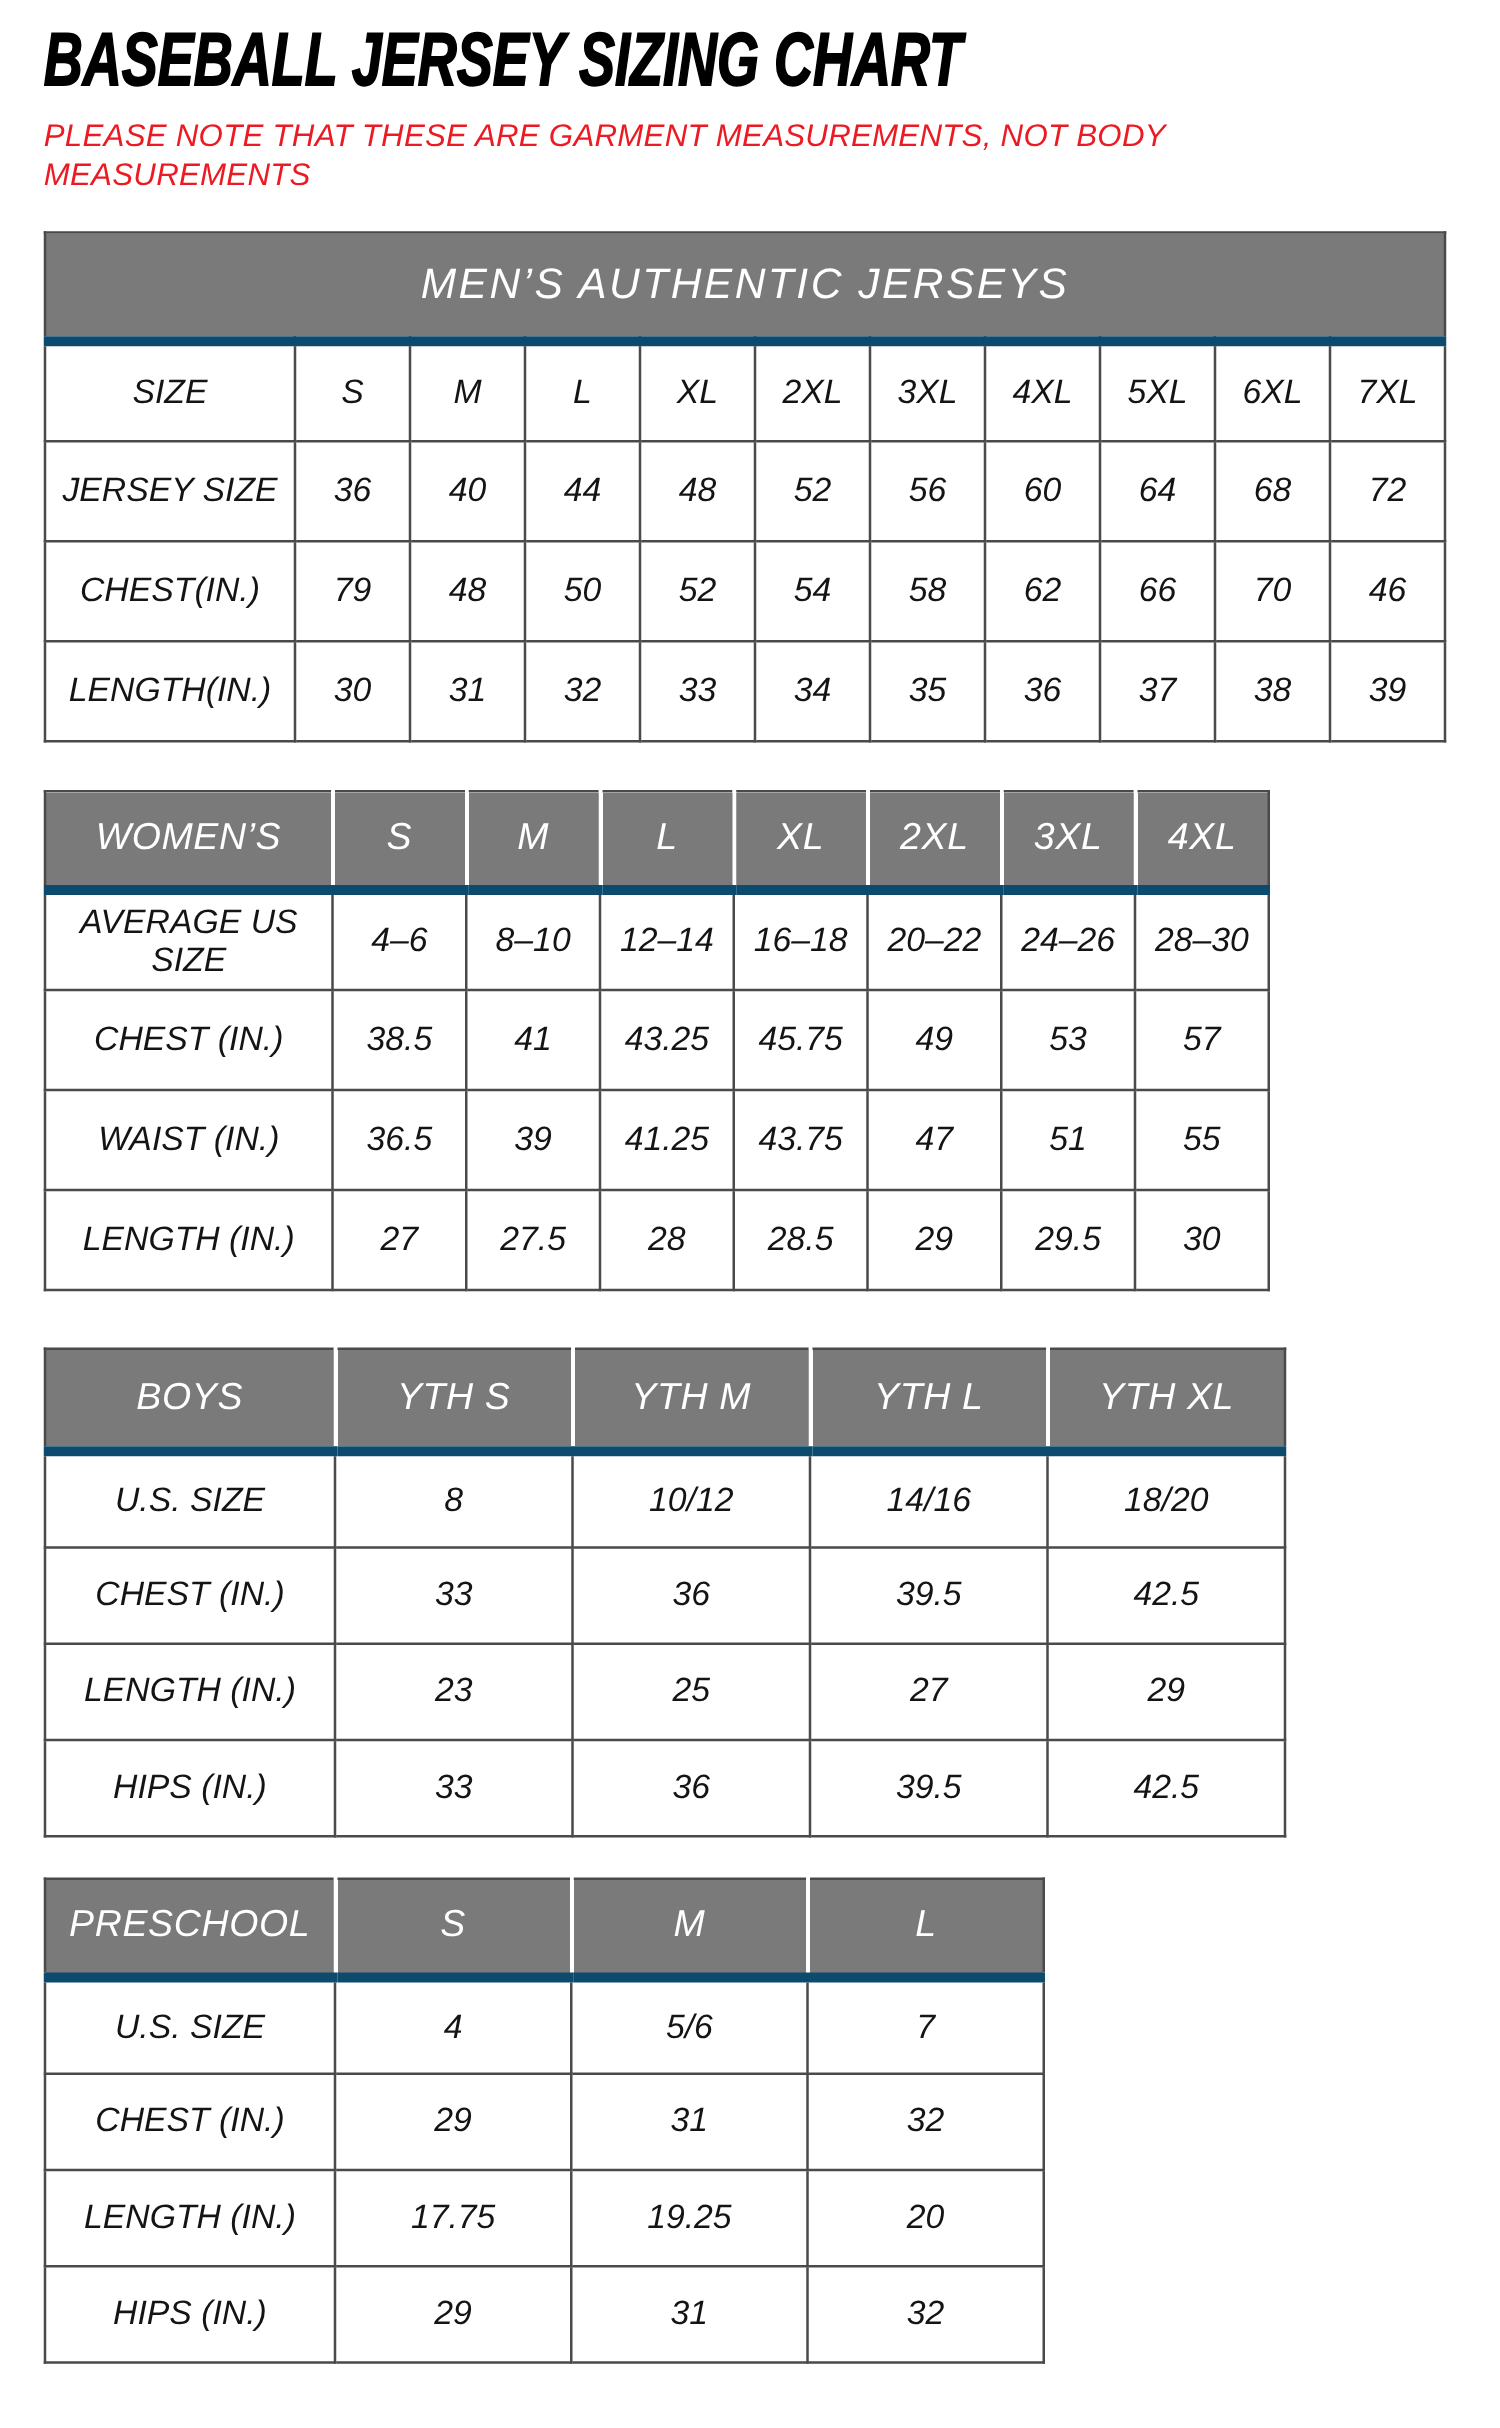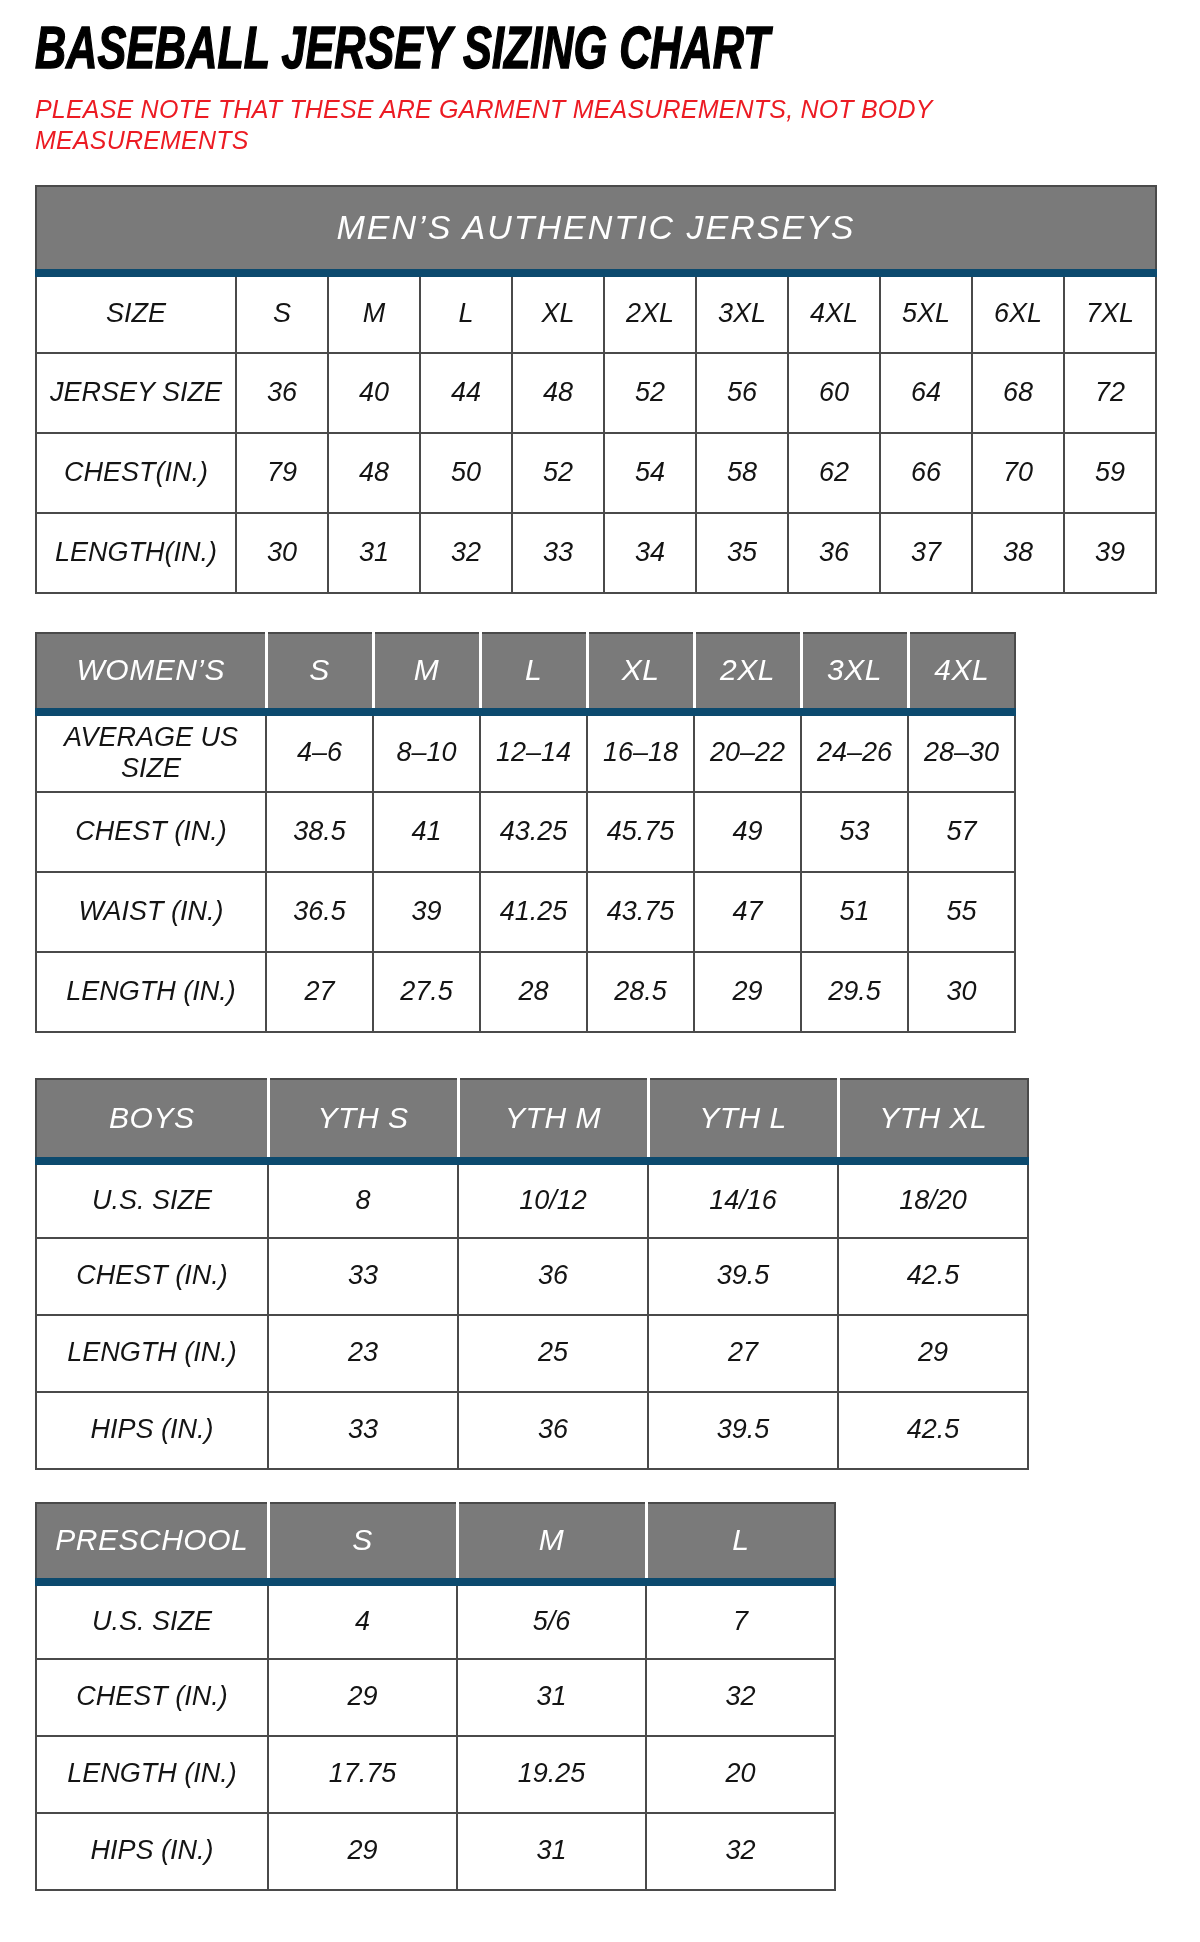--- a/index.html
+++ b/index.html
@@ -148,21 +148,21 @@
           <th>CHEST(IN.)</th>
           <td>79</td>
           <td>48</td>
           <td>50</td>
           <td>52</td>
           <td>54</td>
           <td>58</td>
           <td>62</td>
           <td>66</td>
           <td>70</td>
-          <td>59</td>
+          <td>46</td>
         </tr>
         <tr>
           <th>LENGTH(IN.)</th>
           <td>30</td>
           <td>31</td>
           <td>32</td>
           <td>33</td>
           <td>34</td>
           <td>35</td>
           <td>36</td>

